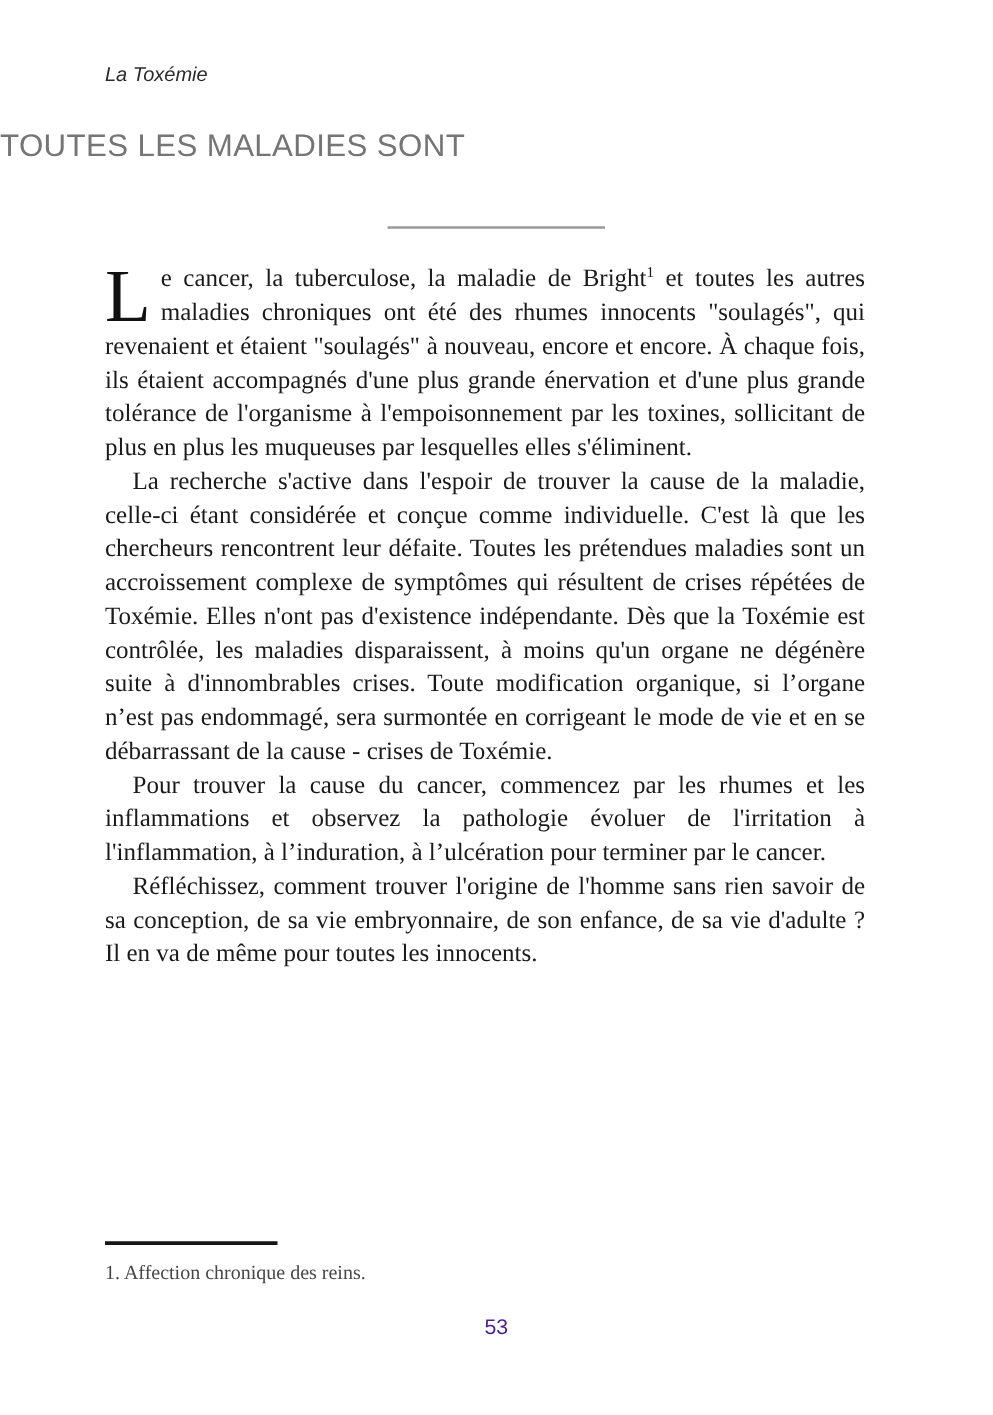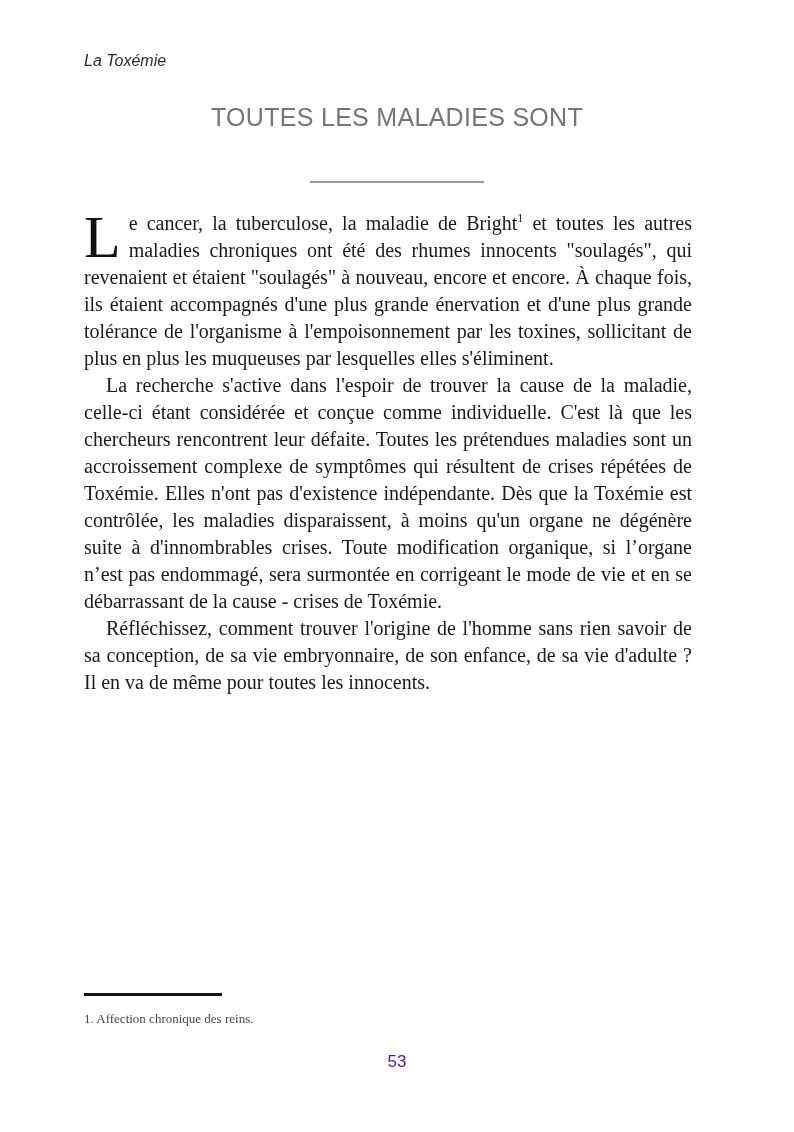--- a/index.html
+++ b/index.html
@@ -22,21 +22,20 @@
     font-style: italic;
     font-size: 16px;
     color: #2b2b2b;
   }
 
   .chapter-title {
     position: absolute;
     top: 102px;
     left: 0;
     right: 0;
-    text-align: center;
     font-family: "Liberation Sans", sans-serif;
     font-weight: 400;
     font-size: 25px;
     line-height: 31px;
     letter-spacing: 0.3px;
     color: #757575;
   }
   .chapter-title .title-line { display: block; }
 
   .title-divider {
@@ -86,21 +85,21 @@
     height: 3px;
     background: #151515;
   }
 
   .footnote {
     position: absolute;
     left: 84px;
     top: 1007px;
     width: 608px;
     font-family: "Liberation Serif", "DejaVu Serif", serif;
-    font-size: 13px;
+    font-size: 16px;
     line-height: 23px;
     color: #474747;
   }
 
   .page-number {
     position: absolute;
     top: 1052px;
     left: 0;
     right: 0;
     text-align: center;
@@ -120,20 +119,21 @@
     <span class="title-line">TOUTES LES MALADIES SONT</span>
   </h1>
 
   <div class="title-divider"></div>
 
   <div class="body-text">
     <p class="para">
       <span class="dropcap">L</span><span>e cancer, la tuberculose, la maladie de Bright</span><sup class="footnote-ref">1</sup><span> et toutes les autres maladies chroniques ont été des rhumes innocents "soulagés", qui revenaient et étaient "soulagés" à nouveau, encore et encore. À chaque fois, ils étaient accompagnés d'une plus grande énervation et d'une plus grande tolérance de l'organisme à l'empoisonnement par les toxines, sollicitant de plus en plus les muqueuses par lesquelles elles s'éliminent.</span>
     </p>
     <p class="para indent">La recherche s'active dans l'espoir de trouver la cause de la maladie, celle-ci étant considérée et conçue comme individuelle. C'est là que les chercheurs rencontrent leur défaite. Toutes les prétendues maladies sont un accroissement complexe de symptômes qui résultent de crises répétées de Toxémie. Elles n'ont pas d'existence indépendante. Dès que la Toxémie est contrôlée, les maladies disparaissent, à moins qu'un organe ne dégénère suite à d'innombrables crises. Toute modification organique, si l’organe n’est pas endommagé, sera surmontée en corrigeant le mode de vie et en se débarrassant de la cause - crises de Toxémie.</p>
+    <p class="para indent">Pour trouver la cause du cancer, commencez par les rhumes et les inflammations et observez la pathologie évoluer de l'irritation à l'inflammation, à l’induration, à l’ulcération pour terminer par le cancer.</p>
     <p class="para indent">Réfléchissez, comment trouver l'origine de l'homme sans rien savoir de sa conception, de sa vie embryonnaire, de son enfance, de sa vie d'adulte ? Il en va de même pour toutes les innocents.</p>
   </div>
 
   <div class="footnote-divider"></div>
 
   <div class="footnote">1. Affection chronique des reins.</div>
 
   <div class="page-number">53</div>
 
 </div>

